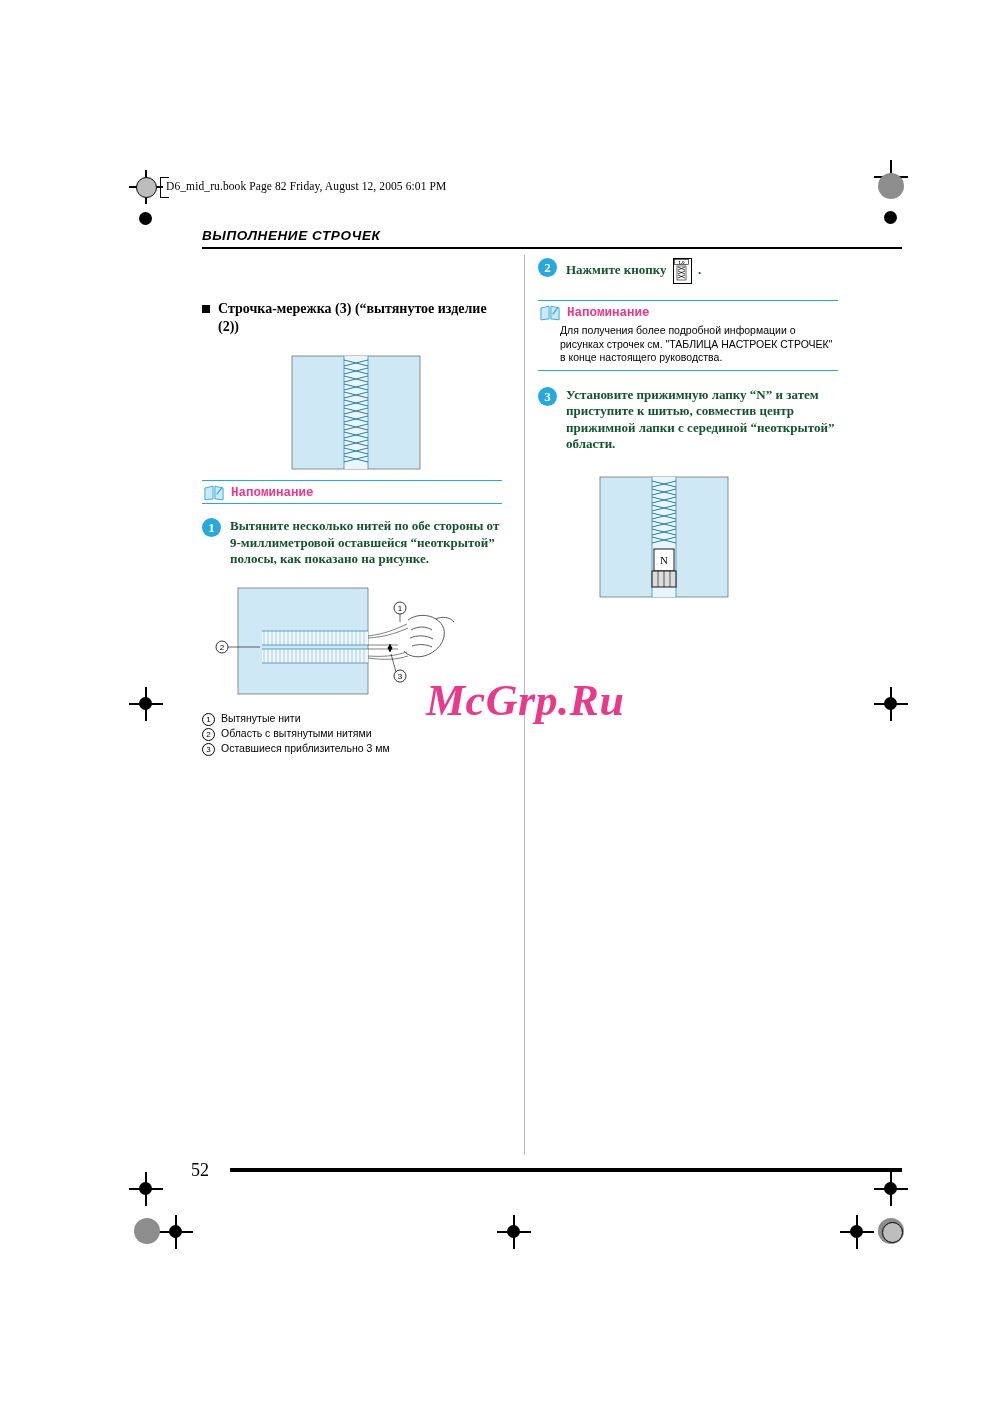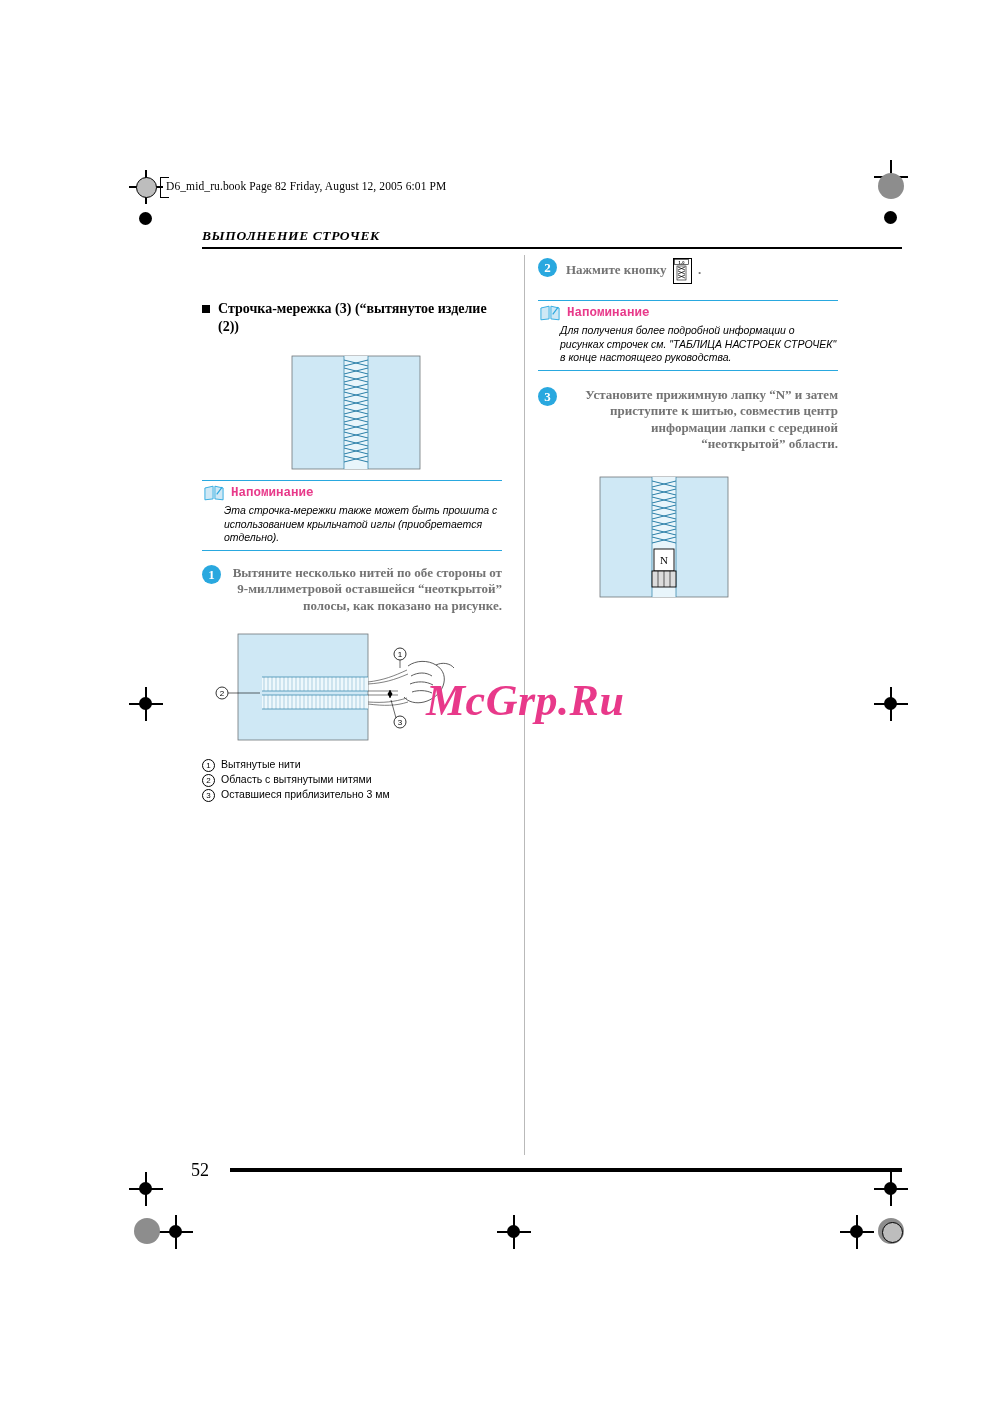--- a/index.html
+++ b/index.html
@@ -64,21 +64,21 @@
     position: absolute;
     left: -6px; top: -3px;
     width: 8px; height: 19px;
     border-left: 1.2px solid #000;
     border-top: 1.2px solid #000;
     border-bottom: 1.2px solid #000;
   }
   .section-title {
     position: absolute;
     left: 186px; top: 228px;
-    font-family: Liberation Serif, serif;
+    font-family: Liberation Sans, sans-serif;
     font-style: italic;
     font-weight: bold;
     font-size: 13.5px;
     letter-spacing: 0.6px;
     color: #000;
   }
   .header-rule {
     position: absolute;
     left: 186px; top: 247px;
     width: 700px; height: 1.5px;
@@ -137,21 +137,20 @@
     color: #e8398a;
     font-weight: bold;
     font-size: 12.5px;
     font-family: Liberation Mono, monospace;
   }
   .note-body {
     font-size: 10.5px;
     line-height: 13.5px;
     color: #000;
     padding: 1px 0 5px 22px;
-    font-style: italic;
   }
   .book-icon { width: 20px; height: 16px; display:block; }
 
   
   .step {
     display: flex;
     gap: 9px;
     margin-top: 14px;
     align-items: flex-start;
   }
@@ -165,22 +164,21 @@
     font-weight: bold;
     font-size: 13px;
     line-height: 19px;
     text-align: center;
   }
   .step-text {
     font-family: "Liberation Serif", serif;
     font-weight: bold;
     font-size: 13px;
     line-height: 16.5px;
-    color: #737373;
-    text-align: right;
+    color: #14532d;
   }
 
   
   .legend {
     margin-top: 10px;
     font-size: 10.5px;
     line-height: 14px;
     color: #000;
   }
   .legend-row { display: flex; gap: 6px; align-items: baseline; }
@@ -296,21 +294,20 @@
       <div class="note-head">
         <span>
           <svg class="book-icon" viewBox="0 0 22 17">
             <path d="M1 3 L10 1 L10 15 L1 16 Z" fill="#cfe8f5" stroke="#29a8df" stroke-width="1"></path>
             <path d="M21 3 L12 1 L12 15 L21 16 Z" fill="#cfe8f5" stroke="#29a8df" stroke-width="1"></path>
             <path d="M14 10 L20 2" stroke="#29a8df" stroke-width="1.3"></path>
           </svg>
         </span>
         <span class="note-title">Напоминание</span>
       </div>
-      <div class="note-body">Эта строчка-мережки также может быть прошита с использованием крыльчатой иглы (приобретается отдельно).</div>
       <div class="rule-bot"></div>
     </div>
 
     <div class="step">
       <div class="step-num">1</div>
       <div class="step-text">Вытяните несколько нитей по обе стороны от 9-миллиметровой оставшейся “неоткрытой” полосы, как показано на рисунке.</div>
     </div>
 
     <div class="fig" style="margin-top:18px; height:115px;">
       <svg width="300" height="115" viewBox="0 0 300 115">
@@ -458,21 +455,21 @@
           </svg>
         </span>
         <span class="note-title">Напоминание</span>
       </div>
       <div class="note-body">Для получения более подробной информации о рисунках строчек см. "ТАБЛИЦА НАСТРОЕК СТРОЧЕК" в конце настоящего руководства.</div>
       <div class="rule-bot"></div>
     </div>
 
     <div class="step" style="margin-top:16px;">
       <div class="step-num">3</div>
-      <div class="step-text">Установите прижимную лапку “N” и затем приступите к шитью, совместив центр информации лапки с серединой “неоткрытой” области.</div>
+      <div class="step-text">Установите прижимную лапку “N” и затем приступите к шитью, совместив центр прижимной лапки с серединой “неоткрытой” области.</div>
     </div>
 
     <div class="fig" style="margin-top:22px; height:130px;">
       <svg width="300" height="130" viewBox="0 0 300 130">
         <rect x="62" y="2" width="128" height="120" fill="#cfe8f5" stroke="#6f7579" stroke-width="0.8"></rect>
         <rect x="114" y="2" width="24" height="120" fill="#e8f5fb"></rect>
         <line x1="114" y1="2" x2="114" y2="122" stroke="#2a7fa8" stroke-width="0.7"></line>
         <line x1="138" y1="2" x2="138" y2="122" stroke="#2a7fa8" stroke-width="0.7"></line>
         <g stroke="#2a7fa8" stroke-width="1" fill="none">
           <path d="M114 6 L138 12 M138 6 L114 12 M114 14 L138 20 M138 14 L114 20 M114 22 L138 28 M138 22 L114 28 M114 30 L138 36 M138 30 L114 36 M114 38 L138 44 M138 38 L114 44 M114 46 L138 52 M138 46 L114 52 M114 54 L138 60 M138 54 L114 60 M114 62 L138 68 M138 62 L114 68"></path>

